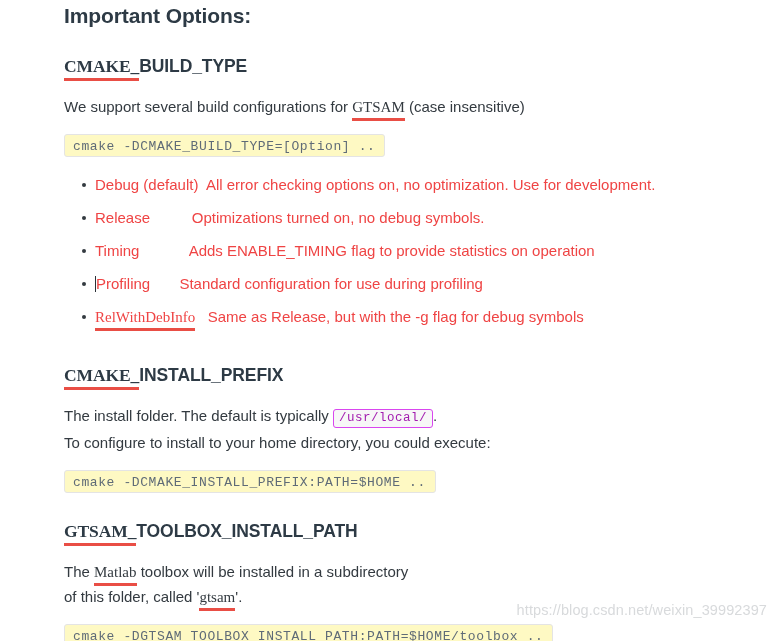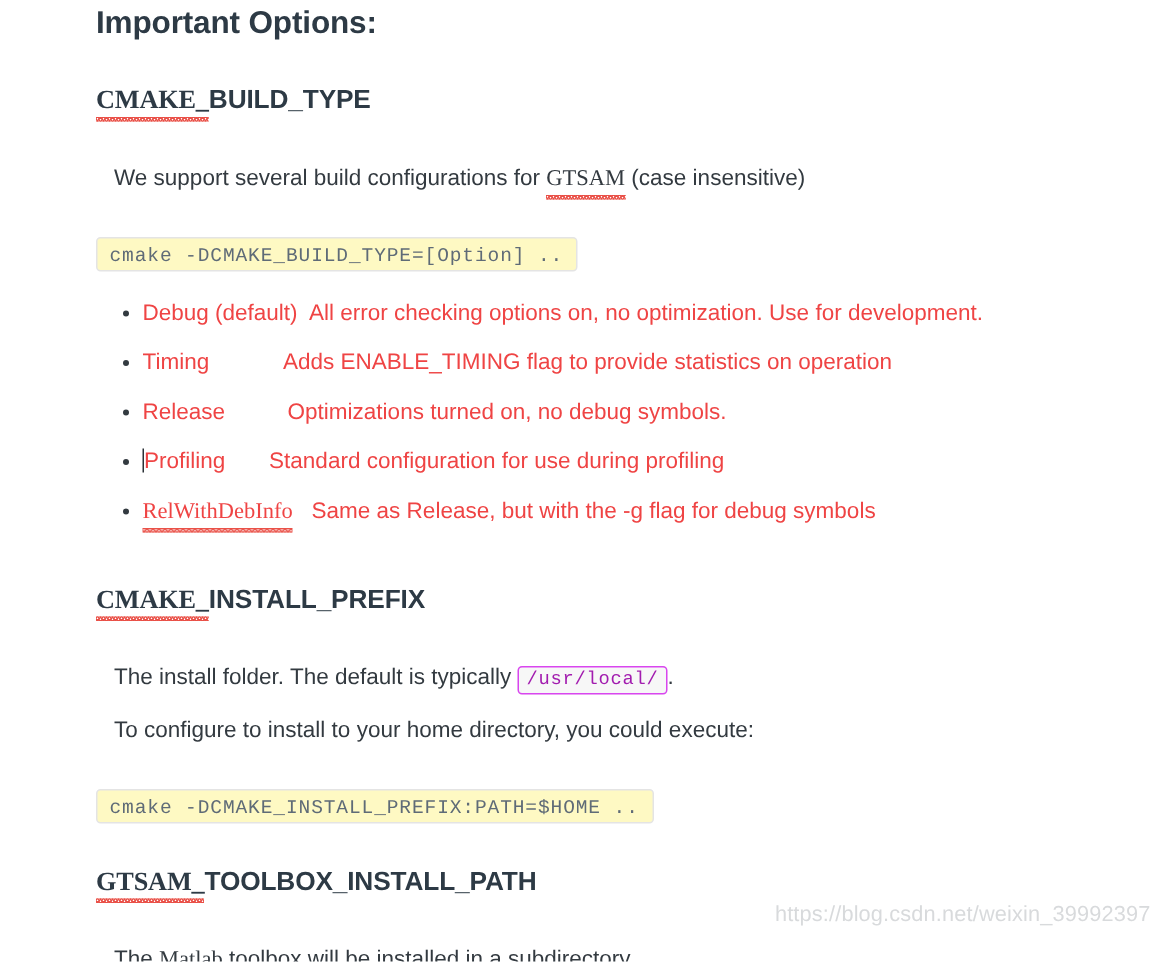--- a/index.html
+++ b/index.html
@@ -56,21 +56,21 @@
   .sp-para { height: 16px; }
   .sp-code { height: 17px; }
   .sp-sec { height: 25px; }
   .sp-sec2 { height: 27px; }
 
   
   p.para {
     font-size: 15px;
     line-height: 22px;
     color: #333a40;
-    margin: 12px;
+    margin: 0;
   }
   p.para + p.para { margin-top: 3px; }
 
   
   .sq {
     position: relative;
     display: inline-block;
     white-space: pre;
     font-family: Liberation Serif, serif;
   }
@@ -191,23 +191,23 @@
 
     <div class="sp-para"></div>
 
     <div><span class="codeblock">cmake -DCMAKE_BUILD_TYPE=[Option] ..</span></div>
 
     <div class="sp-code"></div>
 
     <ul class="opts">
       <li><span class="bullet"></span><span>Debug (default)</span><span>  </span><span>All error checking options on, no optimization. Use for development.</span></li>
 
+      <li><span class="bullet"></span><span>Release</span><span>          </span><span>Optimizations turned on, no debug symbols.</span></li>
+
       <li><span class="bullet"></span><span>Timing</span><span>            </span><span>Adds ENABLE_TIMING flag to provide statistics on operation</span></li>
-
-      <li><span class="bullet"></span><span>Release</span><span>          </span><span>Optimizations turned on, no debug symbols.</span></li>
 
       <li><span class="bullet"></span><span class="caret"></span><span>Profiling</span><span>       </span><span>Standard configuration for use during profiling</span></li>
 
       <li><span class="bullet"></span><span class="sq">RelWithDebInfo</span><span>   </span><span>Same as Release, but with the -g flag for debug symbols</span></li>
     </ul>
 
     <div class="sp-sec"></div>
 
     <h2 class="h-sub"><span class="sq sq-h">CMAKE_</span><span>INSTALL_PREFIX</span></h2>
 

